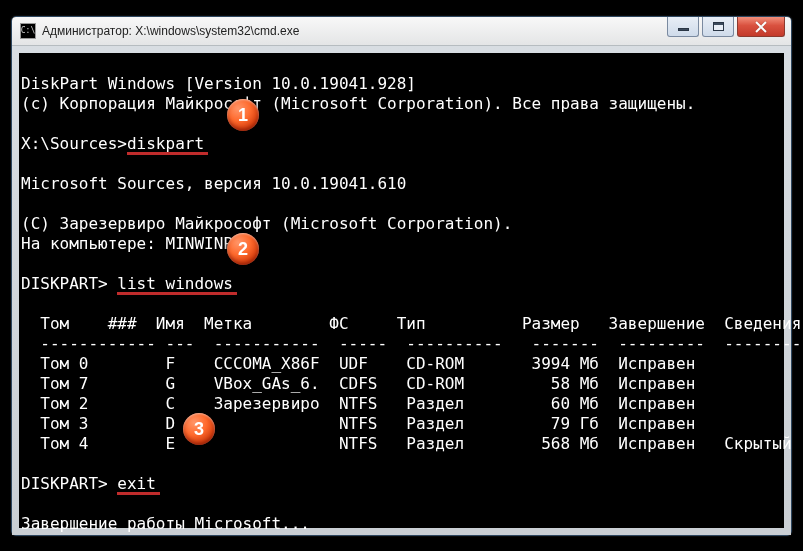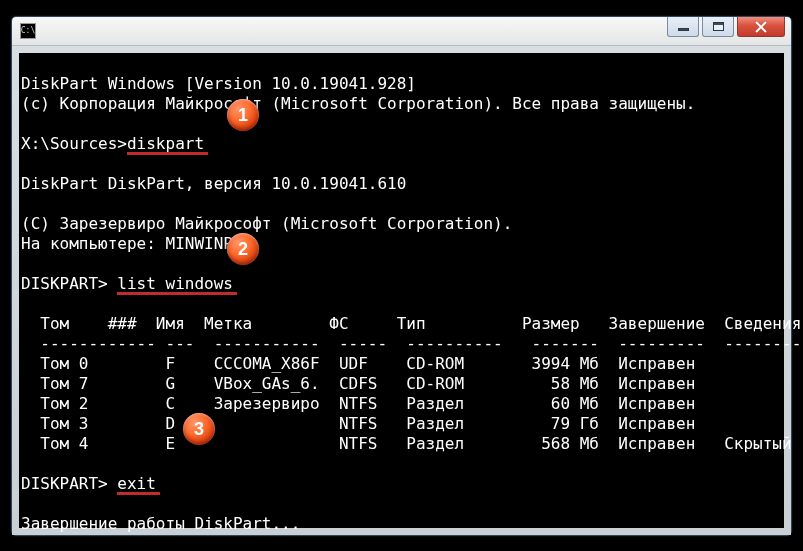--- a/index.html
+++ b/index.html
@@ -25,57 +25,58 @@
   .underline-red:after{content:"";position:absolute;left:0;right:-4px;bottom:-2px;height:3px;background:#c02c2c}
   .row{display:block;height:20px}
   .badge{position:absolute;width:32px;height:32px;border-radius:50%;background:radial-gradient(circle at 35% 30%,#ff9568 0%,#ff6a2d 40%,#d8400f 70%,#a62e08 100%);box-shadow:0 3px 6px rgba(0,0,0,.8),inset 0 1px 2px rgba(255,255,255,.5),inset 0 -2px 4px rgba(80,0,0,.5);color:#fff;font:bold 18px/32px Arial;text-align:center}
 </style>
 </head>
 <body>
 
 <div class="outer">
   <div class="titlebar">
     <div class="sysicon">C:\</div>
+    <div class="title-text">Администратор: X:\windows\system32\cmd.exe</div>
     <div class="win-btns">
       <div class="win-btn">
           <div class="min-line"></div>
         </div>
       <div class="win-btn">
           <div class="max-box"></div>
         </div>
       <div class="win-btn close">
           <div class="close-x"></div>
         </div>
     </div>
   </div>
   <div class="chrome-border">
     <div class="console">
 <span class="row">DiskPart Windows [Version 10.0.19041.928]</span>
 <span class="row">(c) Корпорация Майкрософт (Microsoft Corporation). Все права защищены.</span>
 <span class="row"></span>
 <span class="row"><span>X:\Sources&gt;</span><span class="underline-red">diskpart</span></span>
 <span class="row"></span>
-<span class="row">DiskPart DiskPart, версия 10.0.19041.610</span>
+<span class="row">Microsoft Sources, версия 10.0.19041.610</span>
 <span class="row"></span>
 <span class="row">(C) Зарезервиро Майкрософт (Microsoft Corporation).</span>
 <span class="row">На компьютере: MINWINPC</span>
 <span class="row"></span>
 <span class="row"><span>DISKPART&gt; </span><span class="underline-red">list windows</span></span>
 <span class="row"></span>
 <span class="row">  Том    ###  Имя  Метка        ФС     Тип          Размер   Завершение  Сведения</span>
 <span class="row">  ------------ ---  -----------  -----  ----------   -------  ---------  --------</span>
 <span class="row">  Том 0        F    CCCOMA_X86F  UDF    CD-ROM       3994 Мб  Исправен</span>
 <span class="row">  Том 7        G    VBox_GAs_6.  CDFS   CD-ROM         58 Мб  Исправен</span>
 <span class="row">  Том 2        C    Зарезервиро  NTFS   Раздел         60 Мб  Исправен</span>
 <span class="row">  Том 3        D                 NTFS   Раздел         79 Гб  Исправен</span>
 <span class="row">  Том 4        E                 NTFS   Раздел        568 Мб  Исправен   Скрытый</span>
 <span class="row"></span>
 <span class="row"><span>DISKPART&gt; </span><span class="underline-red">exit</span></span>
 <span class="row"></span>
-<span class="row">Завершение работы DiskPart...</span>
+<span class="row">Завершение работы Microsoft...</span>
 <span class="row"></span>
 
     </div>
   </div>
 </div>
 
 <div class="badge" style="left:227px;top:99px">1</div>
 <div class="badge" style="left:227px;top:233px">2</div>
 <div class="badge" style="left:183px;top:413px">3</div>
 

